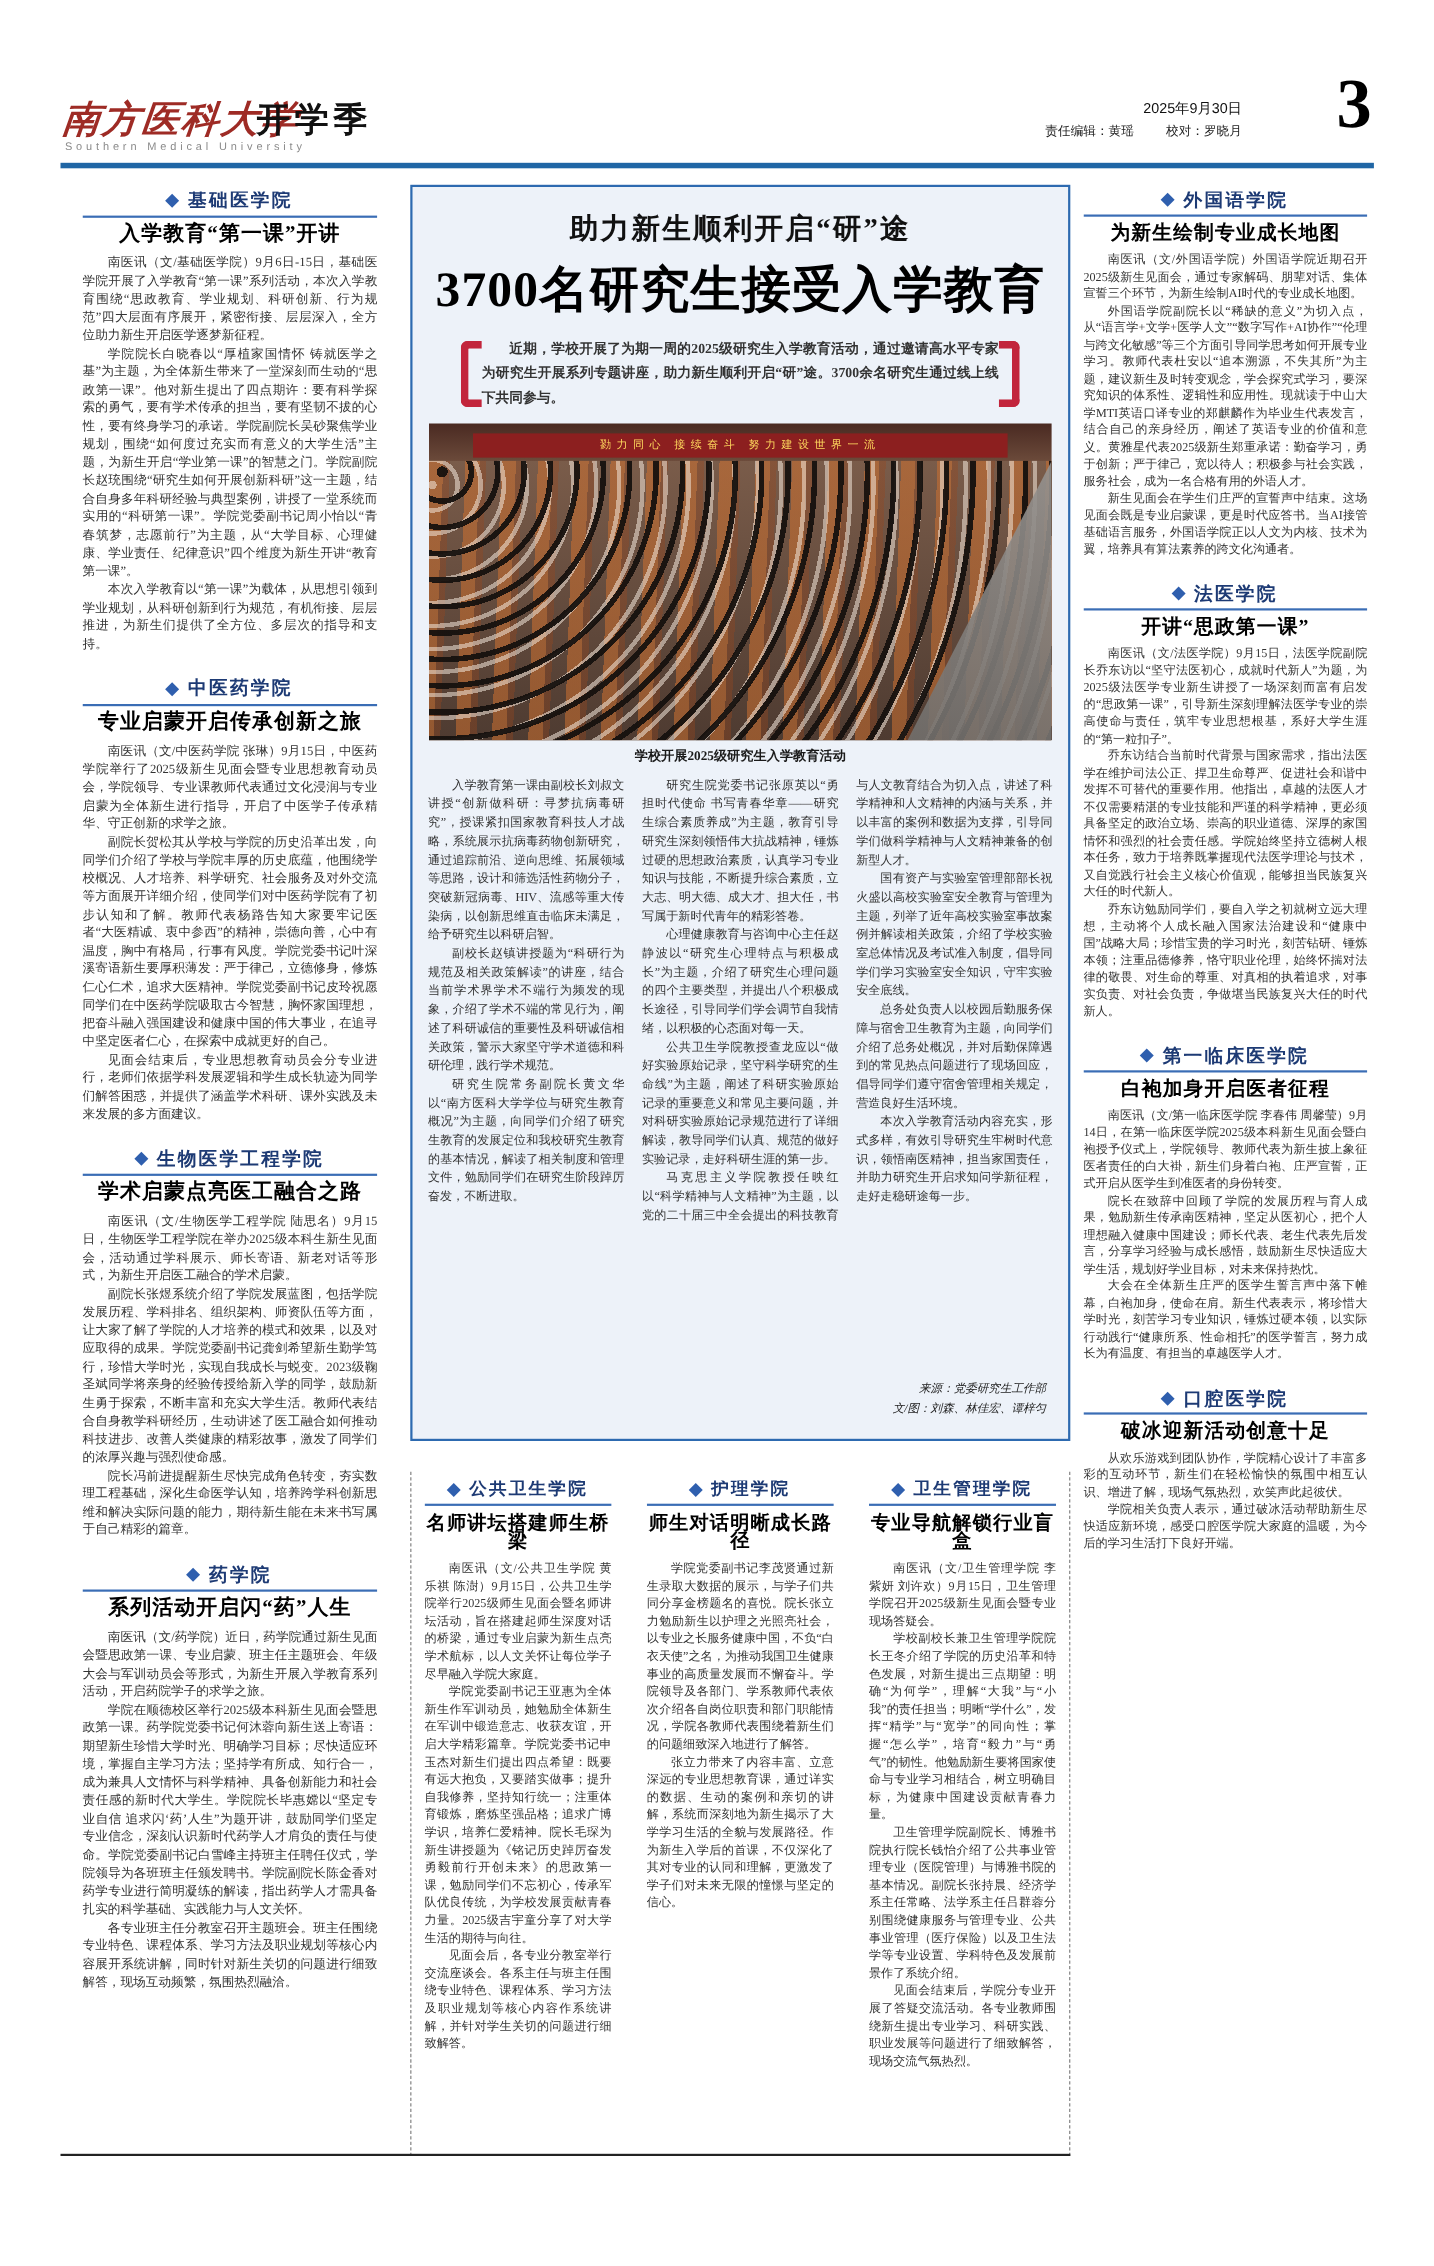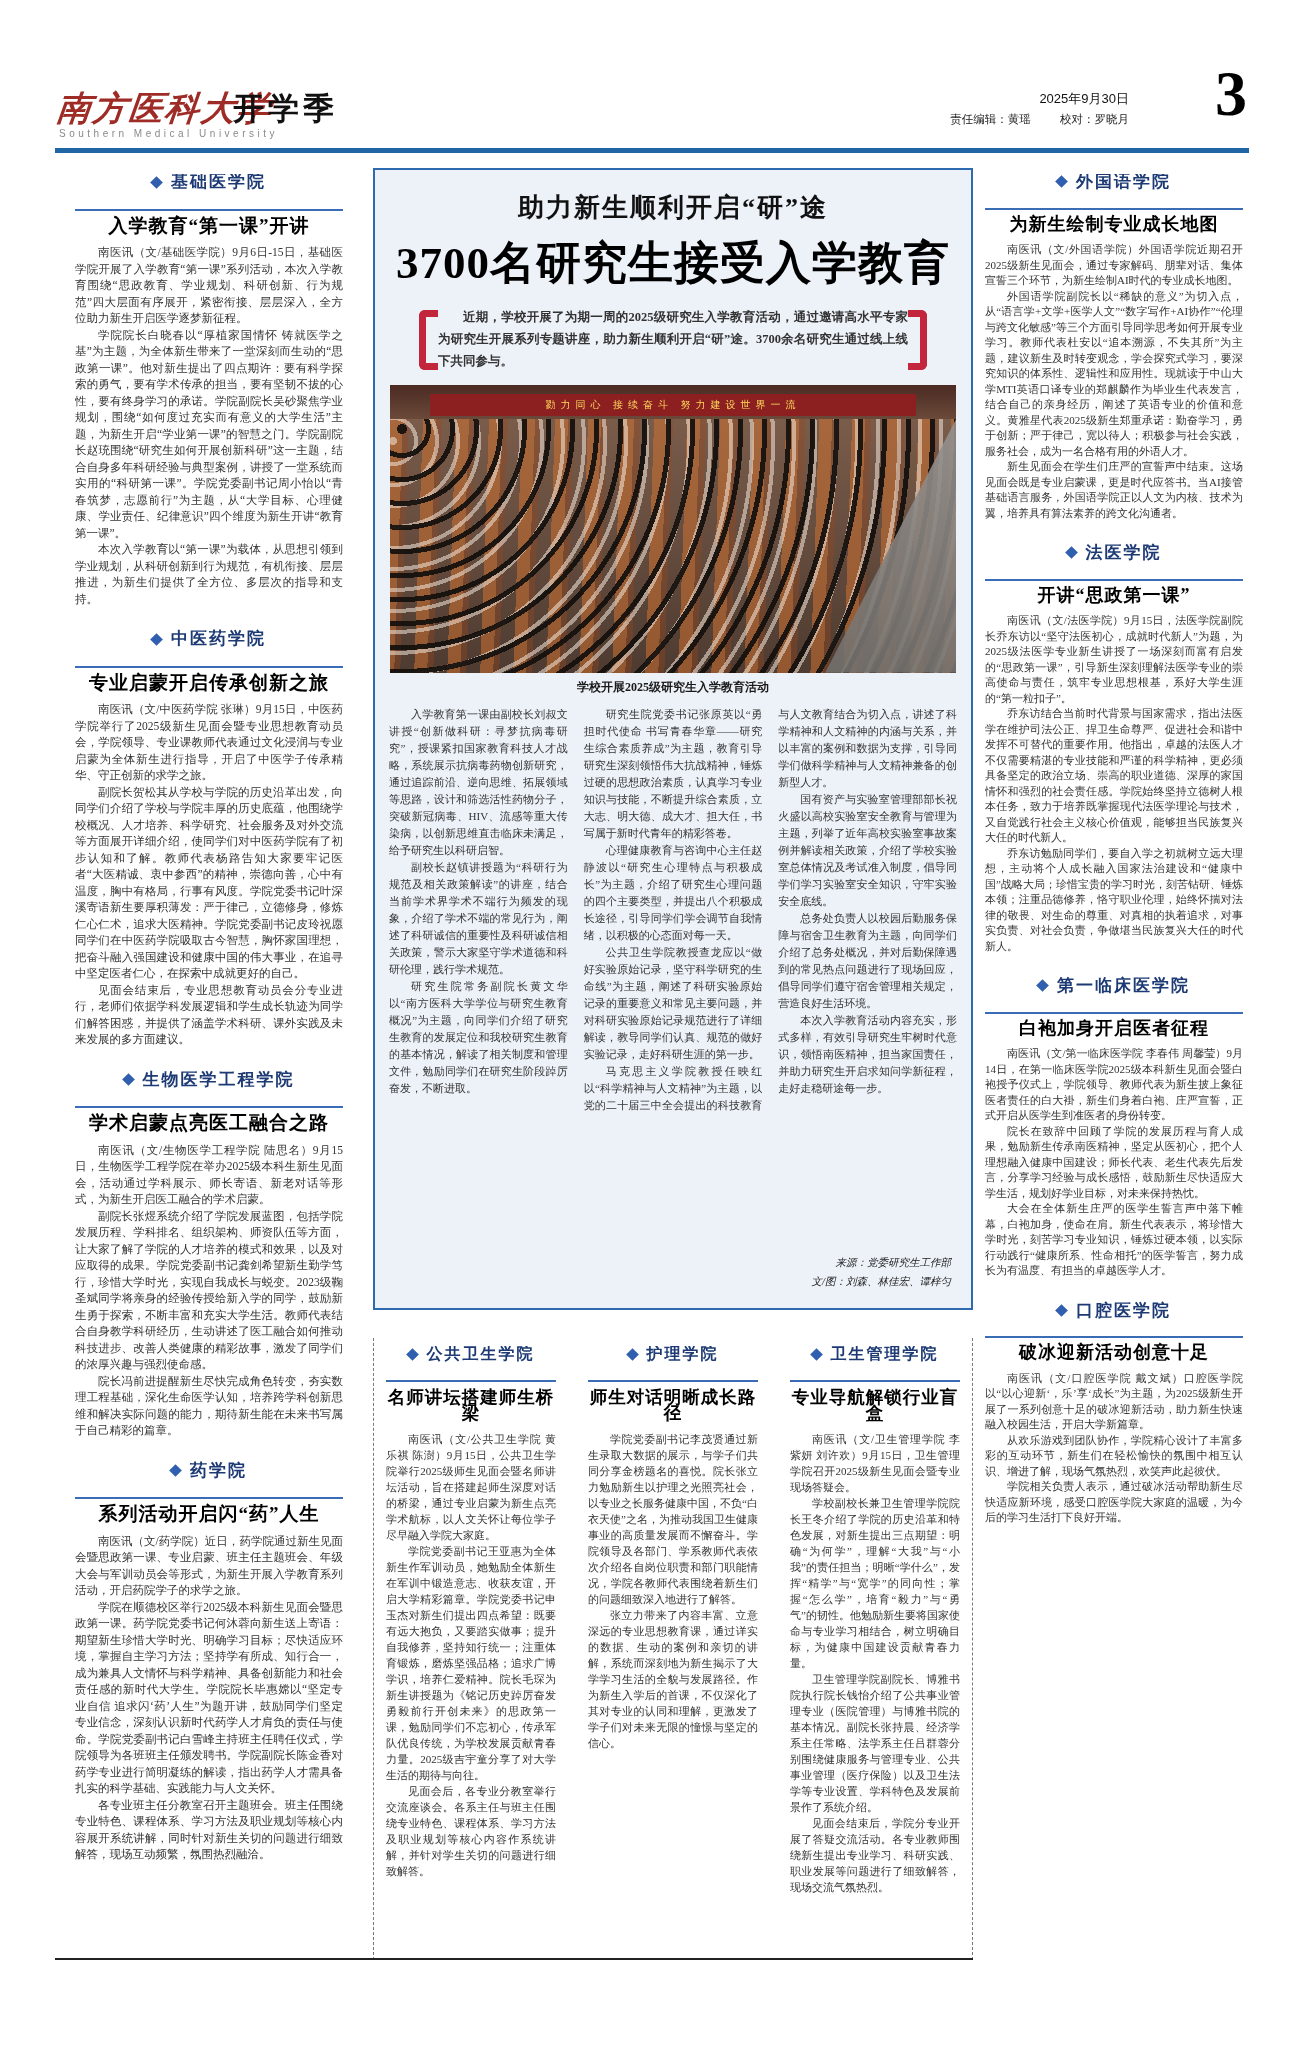--- a/index.html
+++ b/index.html
@@ -14,21 +14,21 @@
   .dateblock{position:absolute;right:120px;top:90px;text-align:right;font-family:"Liberation Sans","DejaVu Sans",sans-serif;}
   .date{font-size:13px;color:#111;}
   .editors{margin-top:4px;font-size:11.5px;color:#222;}
   .editors span{margin-left:26px;}
   .pageno{position:absolute;right:2px;top:62px;font-size:64px;font-weight:bold;color:#000;line-height:1;}
   .toprule{position:absolute;left:55px;top:148px;width:1194px;height:5px;background:#2066a5;}
 
   
   .sec{margin-bottom:24px;}
   .sec-head{text-align:center;margin-bottom:10px;}
-  .sec-name-row{display:flex;align-items:center;justify-content:center;gap:10px;border-bottom:2.5px solid #3a6db5;padding-bottom:18px;}
+  .sec-name-row{display:flex;align-items:center;justify-content:center;gap:10px;border-bottom:2.5px solid #3a6db5;padding-bottom:5px;}
   .diamond{width:9px;height:9px;background:#2f5fae;transform:rotate(45deg);display:inline-block;flex:0 0 auto;}
   .sec-name{font-size:17px;font-weight:bold;color:#1d3a74;letter-spacing:2px;}
   .sec-title{font-size:19px;font-weight:bold;color:#000;margin-top:7px;letter-spacing:1px;}
   .para{margin:0;text-indent:2em;text-align:justify;}
 
   
   .left-col{position:absolute;left:75px;top:174px;width:268px;height:1778px;overflow:hidden;font-size:11.5px;line-height:16.5px;color:#333;}
 
   
   .right-col{position:absolute;left:985px;top:174px;width:258px;height:1836px;overflow:hidden;font-size:11px;line-height:15.5px;color:#333;}
@@ -277,21 +277,20 @@
 
       <article class="sec">
         <div class="sec-head">
           <div class="sec-name-row">
             <span class="diamond"></span>
             <span class="sec-name">口腔医学院</span>
           </div>
           <div class="sec-title">破冰迎新活动创意十足</div>
         </div>
         <div class="sec-body">
-          <p class="para">南医讯（文/口腔医学院 戴文斌）口腔医学院以“以心迎新‘，乐’享‘成长”为主题，为2025级新生开展了一系列创意十足的破冰迎新活动，助力新生快速融入校园生活，开启大学新篇章。</p>
           <p class="para">从欢乐游戏到团队协作，学院精心设计了丰富多彩的互动环节，新生们在轻松愉快的氛围中相互认识、增进了解，现场气氛热烈，欢笑声此起彼伏。</p>
           <p class="para">学院相关负责人表示，通过破冰活动帮助新生尽快适应新环境，感受口腔医学院大家庭的温暖，为今后的学习生活打下良好开端。</p>
         </div>
       </article>
     </aside>
 
   <div class="bottomrule"></div>
 </div>
 
 </body></html>

